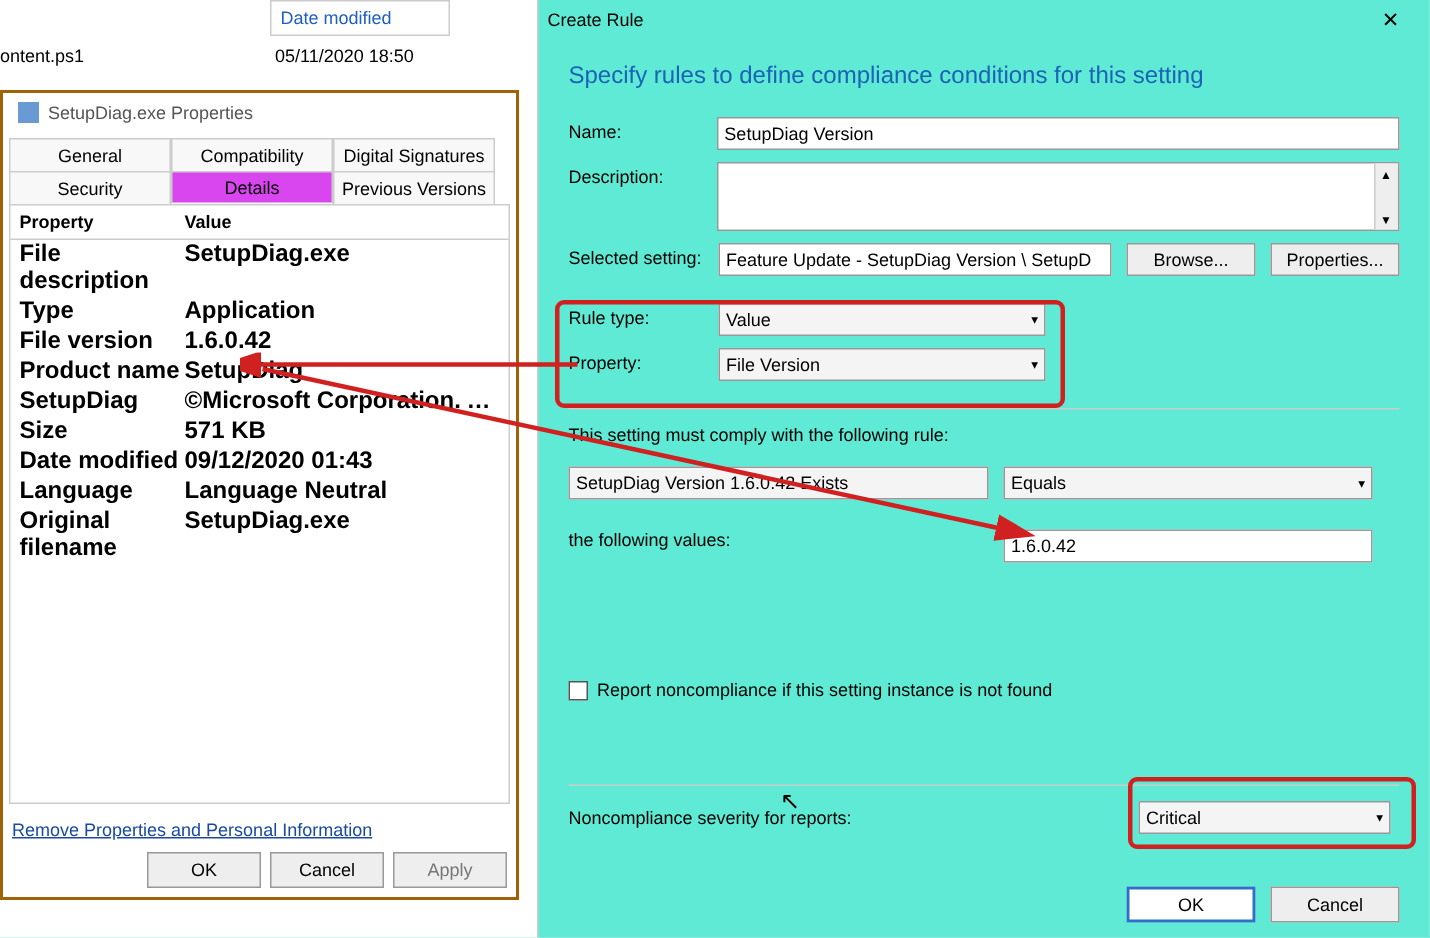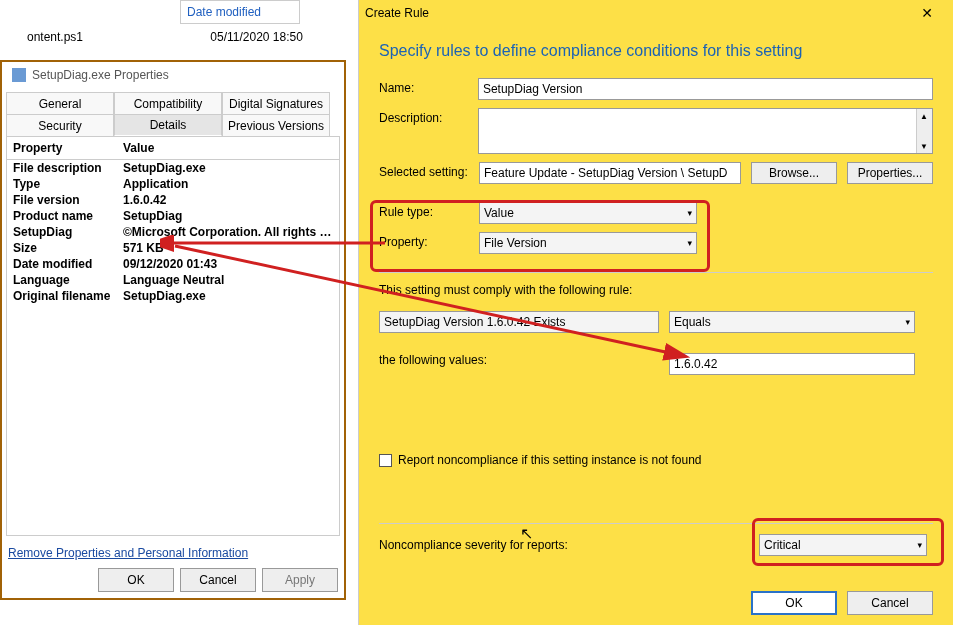--- a/index.html
+++ b/index.html
@@ -1,41 +1,41 @@
 <!DOCTYPE html>
 <html><head>
 <meta charset="utf-8">
 <style>
   * { box-sizing: border-box; font-family: "Segoe UI", Tahoma, sans-serif; }
   body { margin:0; width:953px; height:625px; background:#f0f0f0; font-size:12px; color:#000; overflow:hidden; }
   .bg { position:absolute; left:0; top:0; width:360px; height:625px; background:#fff; }
   .col-hdr { position:absolute; left:180px; top:0; width:120px; height:24px; border:1px solid #ccc; background:#fff; display:flex; align-items:center; padding-left:6px; color:#2060c0; }
-  .filerow { position:absolute; left:0; top:30px; font-size:12px;margin-left:27px; }
+  .filerow { position:absolute; left:0; top:30px; font-size:12px; }
   .filerow .fname { display:inline-block; width:180px; }
 
   
   .propwin { position:absolute; left:0; top:60px; width:346px; height:540px; background:#fff; border:2px solid #a16207; }
   .propwin .title { padding:6px 10px; color:#555; display:flex; align-items:center; gap:6px; }
   .tabs { display:flex; flex-wrap:wrap; padding:4px 4px 0 4px; }
   .tab { width:108px; height:22px; display:flex; align-items:center; justify-content:center; border:1px solid #ccc; border-bottom:none; background:#f8f8f8; font-size:12px; }
-  .tab.active { background:#e5e5e5; border-bottom:1px solid #fff; position:relative; z-index:2; }
+  .tab.active { background:#d946ef; border-bottom:1px solid #fff; position:relative; z-index:2; }
   .tabbody { border:1px solid #ccc; margin:0 4px; height:400px; background:#fff;font-weight:bold; }
   .prophdr { display:flex; border-bottom:1px solid #ccc; padding:4px 6px; font-size:12px; }
   .prophdr .c1 { width:110px; }
   .section { color:#1a4aa0; padding:6px 6px 2px 6px; font-size:12px; }
-  .prow { display:flex; padding:1px 6px; font-size:12px; }
+  .prow { display:flex; padding:1px 6px; font-size:16px; }
   .prow .c1 { width:110px; }
   .prow .c2 { flex:1; white-space:nowrap; overflow:hidden; text-overflow:ellipsis; }
   .link { color:#1a4aa0; text-decoration:underline; padding:10px 6px; display:inline-block; }
   .btnrow { position:absolute; bottom:6px; right:6px; display:flex; gap:6px; }
   .btn { width:76px; height:24px; border:1px solid #999; background:#eee; display:flex; align-items:center; justify-content:center; font-size:12px; }
   .btn.dis { color:#777; }
 
   
-  .rulewin { position:absolute; left:358px; top:0; width:595px; height:625px; background:#fde047; border-left:1px solid #ccc; }
+  .rulewin { position:absolute; left:358px; top:0; width:595px; height:625px; background:#5eead4; border-left:1px solid #ccc; }
   .rulewin .titlebar { height:26px; display:flex; align-items:center; justify-content:space-between; padding:0 6px; }
   .rulewin .close { width:40px; height:22px; display:flex; align-items:center; justify-content:center; font-size:14px; }
   .rulewin .heading { color:#1b63b5; font-size:16px; padding:16px 20px 18px 20px; }
   .rform { padding:0 20px; }
   .frow { display:flex; align-items:flex-start; margin-bottom:8px; }
   .flab { width:100px; padding-top:3px; }
   .ftxt { border:1px solid #999; height:22px; padding:0 4px; display:flex; align-items:center; font-size:12px; background:#fff; }
   .farea { border:1px solid #999; height:46px; width:460px; background:#fff; position:relative; }
   .farea .sb { position:absolute; right:0; top:0; bottom:0; width:16px; background:#eee; border-left:1px solid #ccc; }
   .farea .sbu { position:absolute; right:0; top:0; width:16px; height:14px; display:flex; align-items:center; justify-content:center; font-size:8px; }

